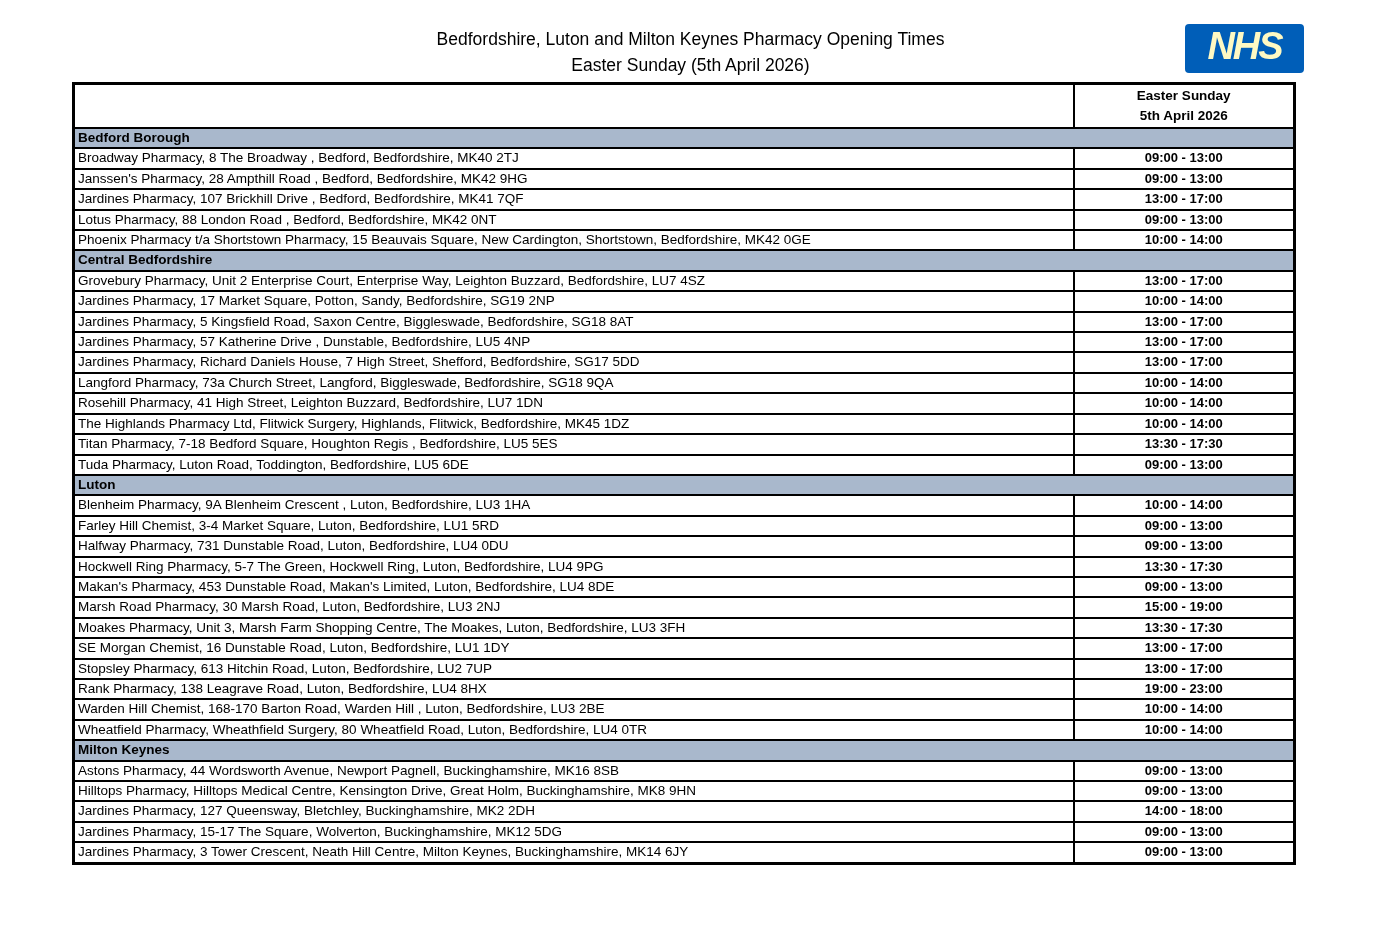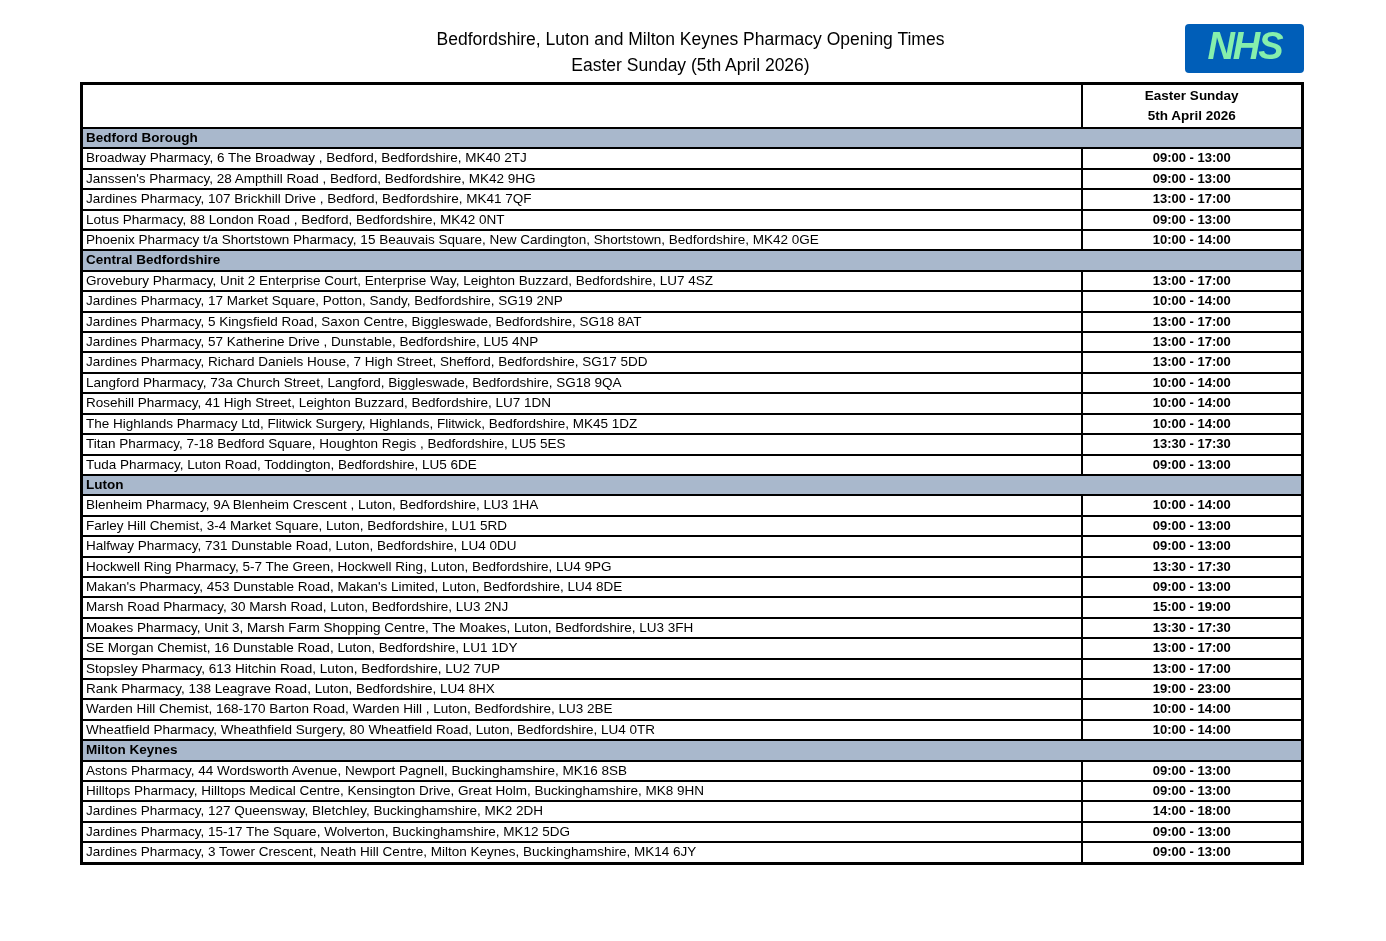--- a/index.html
+++ b/index.html
@@ -28,30 +28,30 @@
     top: 24px;
     width: 119px;
     height: 49px;
     background: var(--nhs-blue, #005EB8);
     border-radius: 4px;
     display: flex;
     align-items: center;
     justify-content: center;
   }
   .nhs-logo span {
-    color: #86efac;
+    color: #fef9c3;
     font-weight: bold;
     font-style: italic;
     font-size: 38px;
     letter-spacing: -2px;
     transform: translateY(-2px);
   }
   table.times-table {
     position: absolute;
-    left: 80px;
+    left: 72px;
     top: 82px;
     width: 1221px;
     border-collapse: collapse;
     table-layout: fixed;
     border: 3px solid #000;
   }
   table.times-table td {
     border: 2px solid #000;
     padding: 0 3px;
     overflow: hidden;
@@ -109,21 +109,21 @@
           <div>Easter Sunday</div>
           <div>5th April 2026</div>
         </td>
       </tr>
     </thead>
     <tbody id="table-body">
         <tr class="section-row">
           <td colspan="2">Bedford Borough</td>
         </tr>
         <tr class="data-row">
-          <td class="name-cell">Broadway Pharmacy, 6 The Broadway , Bedford, Bedfordshire, MK40 2TJ</td>
+          <td class="name-cell">Broadway Pharmacy, 8 The Broadway , Bedford, Bedfordshire, MK40 2TJ</td>
           <td class="time-cell">09:00 - 13:00</td>
         </tr>
         <tr class="data-row">
           <td class="name-cell">Janssen's Pharmacy, 28 Ampthill Road , Bedford, Bedfordshire, MK42 9HG</td>
           <td class="time-cell">09:00 - 13:00</td>
         </tr>
         <tr class="data-row">
           <td class="name-cell">Jardines Pharmacy, 107 Brickhill Drive , Bedford, Bedfordshire, MK41 7QF</td>
           <td class="time-cell">13:00 - 17:00</td>
         </tr>

